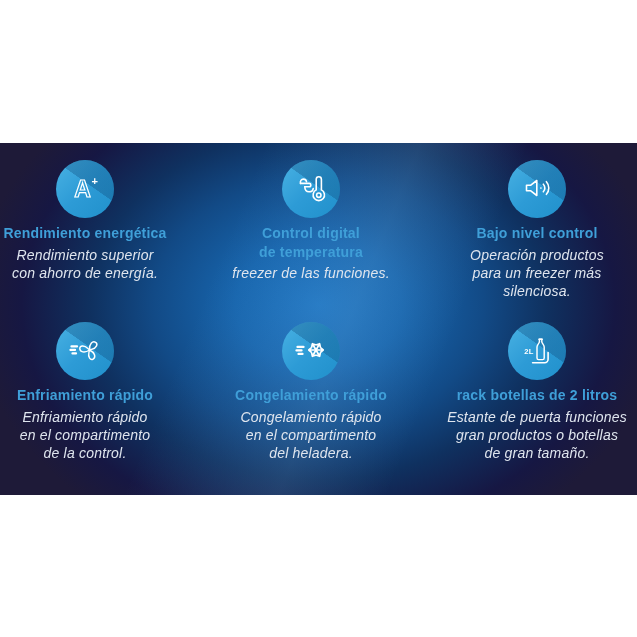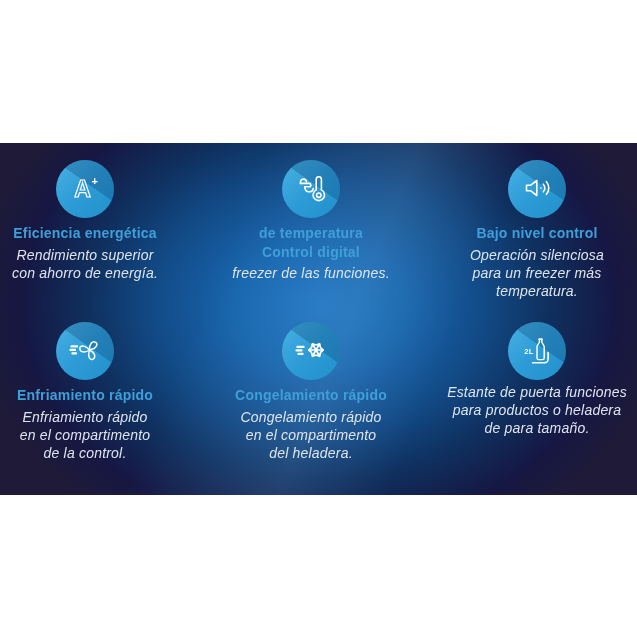--- a/index.html
+++ b/index.html
@@ -52,63 +52,63 @@
       <div class="row row-1">
 
         <div class="cell">
           <div class="icon-circle">
             <svg viewBox="0 0 36 36">
               <text class="svg-letter" x="15.5" y="26" text-anchor="middle">A</text>
               <text class="svg-plus" x="24.5" y="13.5">+</text>
             </svg>
           </div>
           <div class="title">
-            <span class="tline">Eficiencia energética</span>
+            <span class="tline">Rendimiento energética</span>
           </div>
           <div class="desc">
             <span class="dline">Rendimiento superior</span>
             <span class="dline">con ahorro de energía.</span>
           </div>
         </div>
 
         <div class="cell">
           <div class="icon-circle">
             <svg viewBox="0 0 36 36" class="stroke">
               <path d="M23.2 8.4 a2.6 2.6 0 0 1 5.2 0 V18.9 a5.7 5.7 0 1 1 -5.2 0 Z"></path>
               <circle cx="25.8" cy="24.2" r="2.2"></circle>
               <path d="M7.5 12.4 h8.6 a1.7 1.7 0 0 1 .1 3.4 h-4.4"></path>
               <path d="M11.8 15.8 c0 3 1.6 5 4.3 5 c2.2 0 3.8 -1.2 4.1 -3.2"></path>
               <path d="M7.5 12.4 c-.6 -2.4 .8 -4.3 2.9 -4.3 c1.7 0 2.8 1 3.1 2.5"></path>
             </svg>
           </div>
           <div class="title">
+            <span class="tline">Control digital</span>
             <span class="tline">de temperatura</span>
-            <span class="tline">Control digital</span>
           </div>
           <div class="desc">
             <span class="dline">freezer de las funciones.</span>
           </div>
         </div>
 
         <div class="cell">
           <div class="icon-circle">
             <svg viewBox="0 0 36 36" class="stroke">
               <path d="M7.5 14.2 h4.3 l6 -4.7 v15 l-6 -4.7 H7.5 Z"></path>
               <circle cx="21.9" cy="17" r="0.85" fill="#ffffff" stroke="none"></circle>
               <path d="M24.3 13.2 a5.4 5.4 0 0 1 0 7.6"></path>
               <path d="M27.4 10.7 a9.5 9.5 0 0 1 0 12.6"></path>
             </svg>
           </div>
           <div class="title">
             <span class="tline">Bajo nivel control</span>
           </div>
           <div class="desc">
-            <span class="dline">Operación silenciosa</span>
+            <span class="dline">Operación productos</span>
             <span class="dline">para un freezer más</span>
-            <span class="dline">temperatura.</span>
+            <span class="dline">silenciosa.</span>
           </div>
         </div>
 
       </div>
 
       <div class="row row-2">
 
         <div class="cell">
           <div class="icon-circle">
             <svg viewBox="0 0 36 36" class="stroke">
@@ -156,23 +156,26 @@
 
         <div class="cell">
           <div class="icon-circle">
             <svg viewBox="0 0 36 36" class="stroke">
               <text class="svg-2l" x="5.2" y="20.6" stroke="none">2L</text>
               <path class="thin" d="M19.9 6.3 h3.4"></path>
               <path class="thin" d="M20.4 6.3 v2.5 c0 1.6 -2.4 2.9 -2.4 5.2 v11 c0 .9 .7 1.6 1.6 1.6 h4 c.9 0 1.6 -.7 1.6 -1.6 v-11 c0 -2.3 -2.4 -3.6 -2.4 -5.2 V6.3 Z"></path>
               <path d="M13.6 29.7 h12.1 a3.4 3.4 0 0 0 3.4 -3.4 V19.6"></path>
             </svg>
           </div>
+          <div class="title">
+            <span class="tline">rack botellas de 2 litros</span>
+          </div>
           <div class="desc">
             <span class="dline">Estante de puerta funciones</span>
-            <span class="dline">para productos o heladera</span>
-            <span class="dline">de para tamaño.</span>
+            <span class="dline">gran productos o botellas</span>
+            <span class="dline">de gran tamaño.</span>
           </div>
         </div>
 
       </div>
     </div>
   </div>
 </div>
 
 </body></html>

